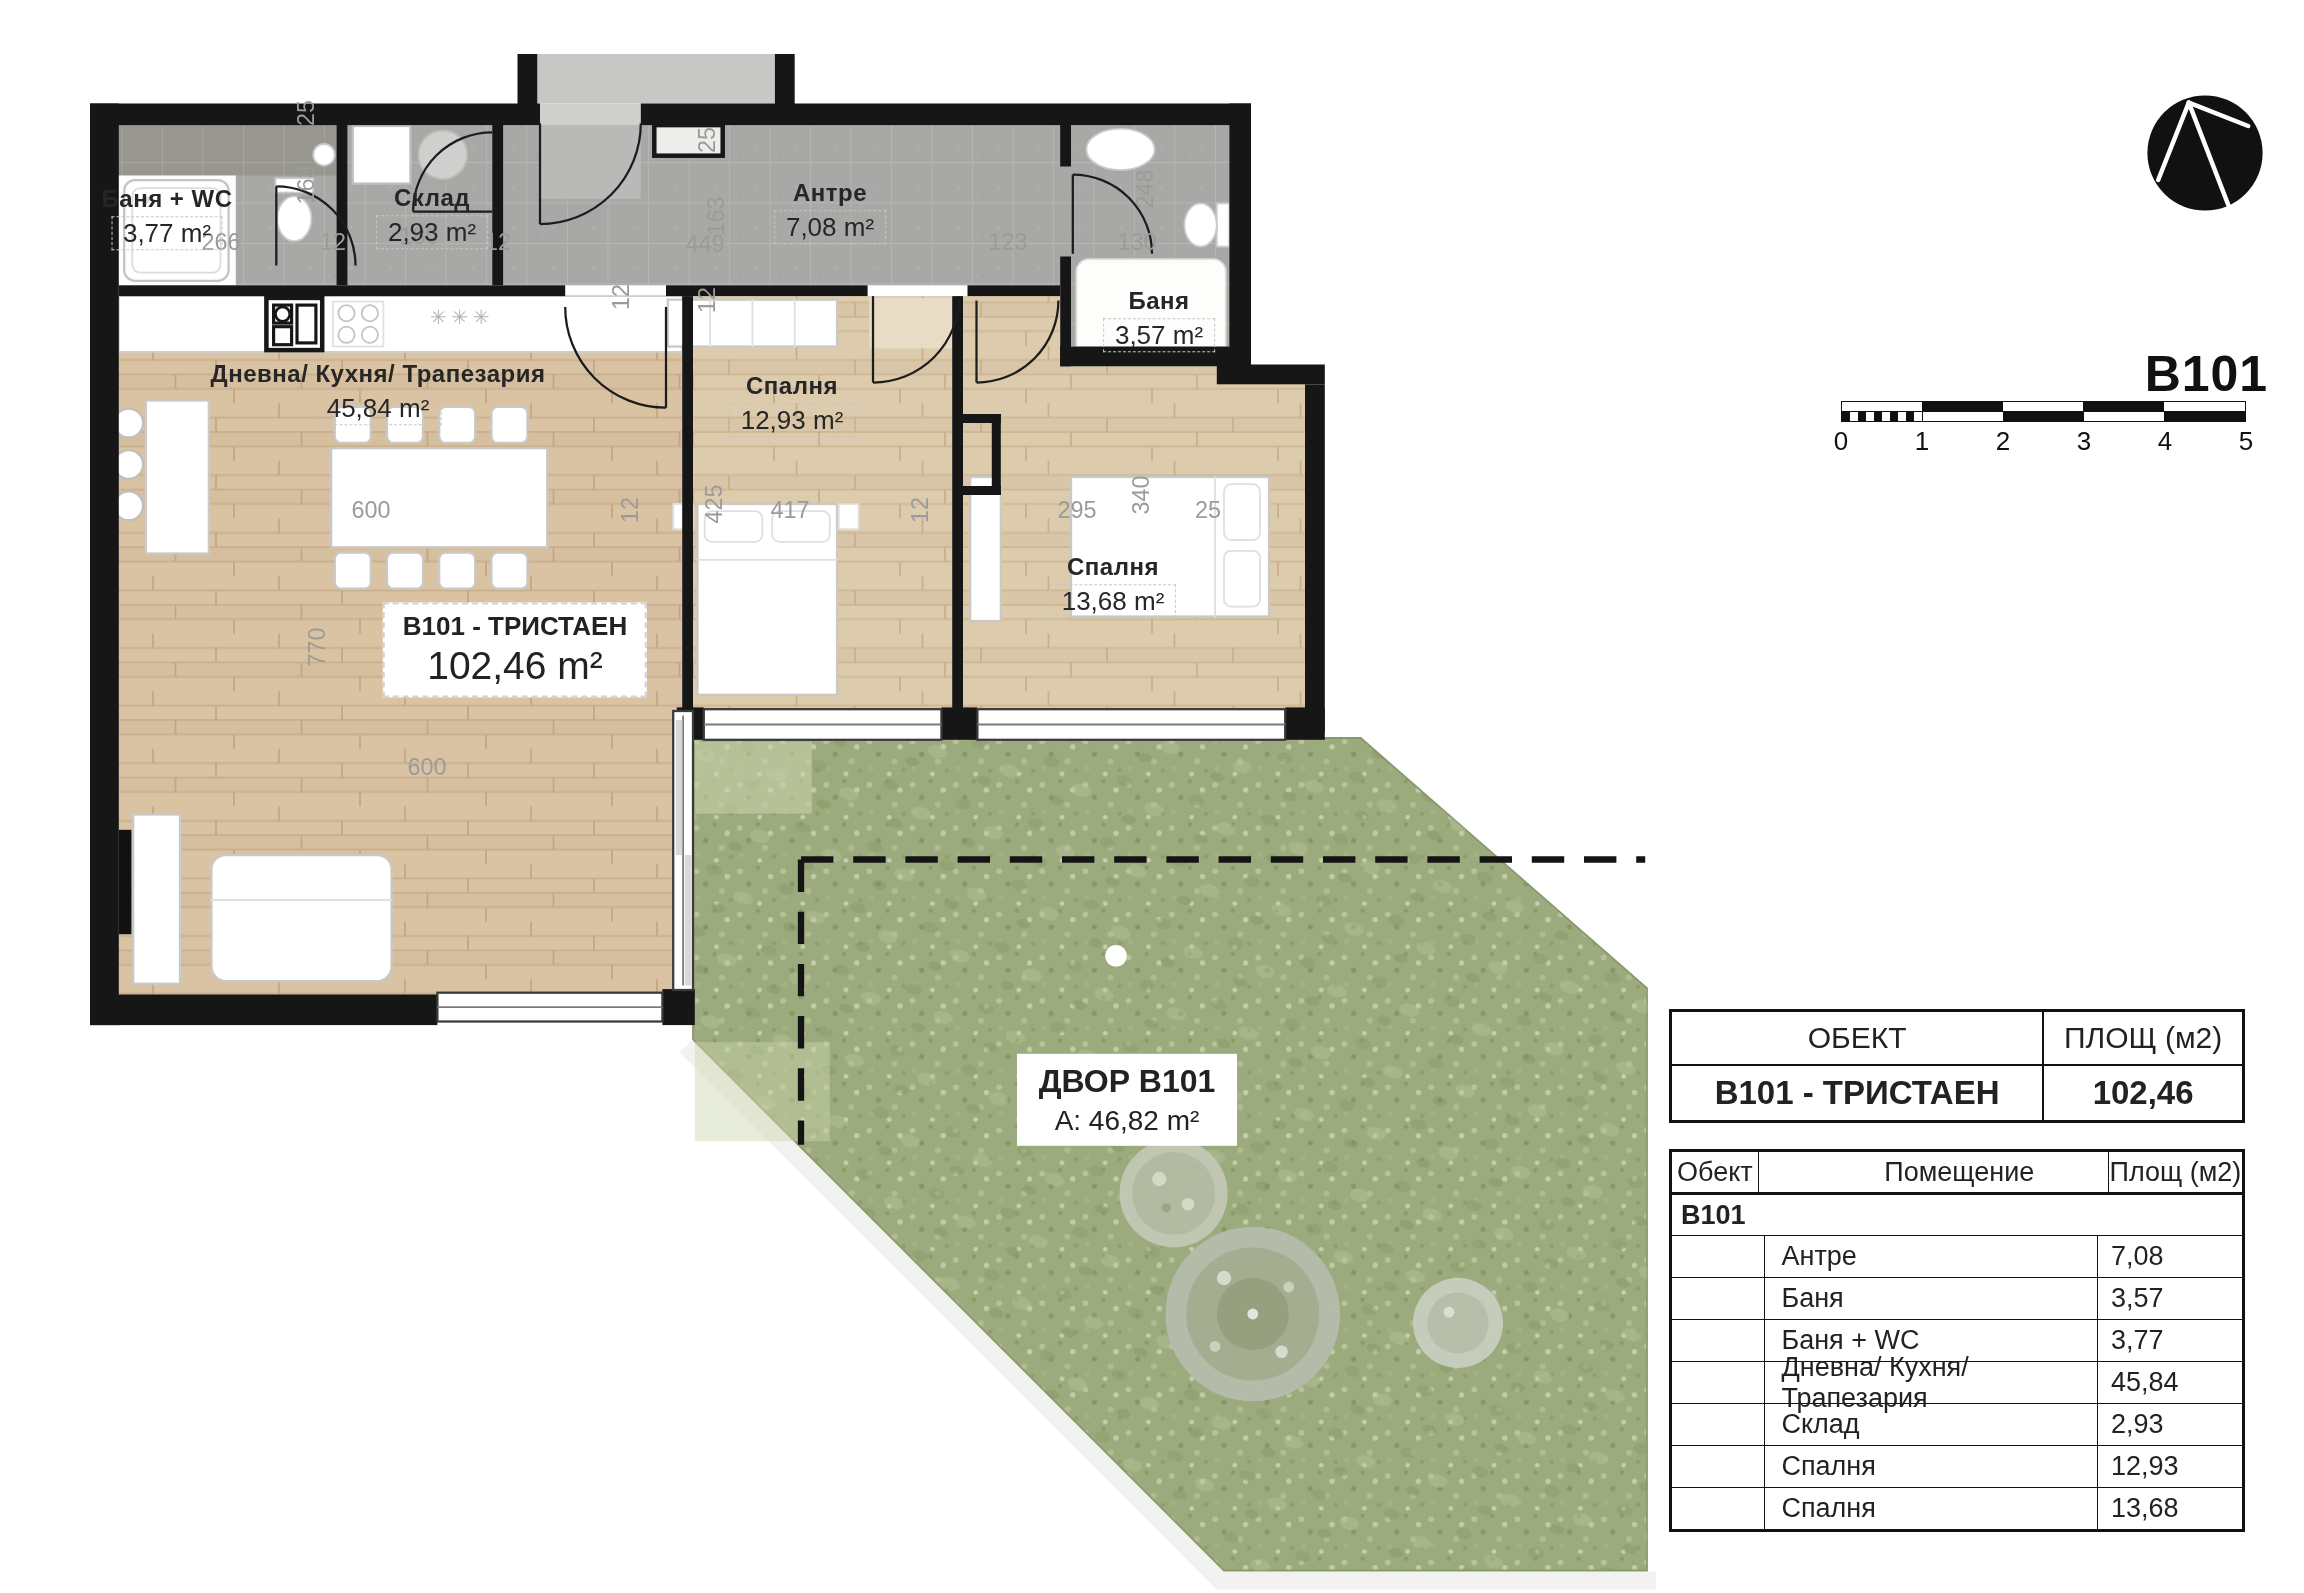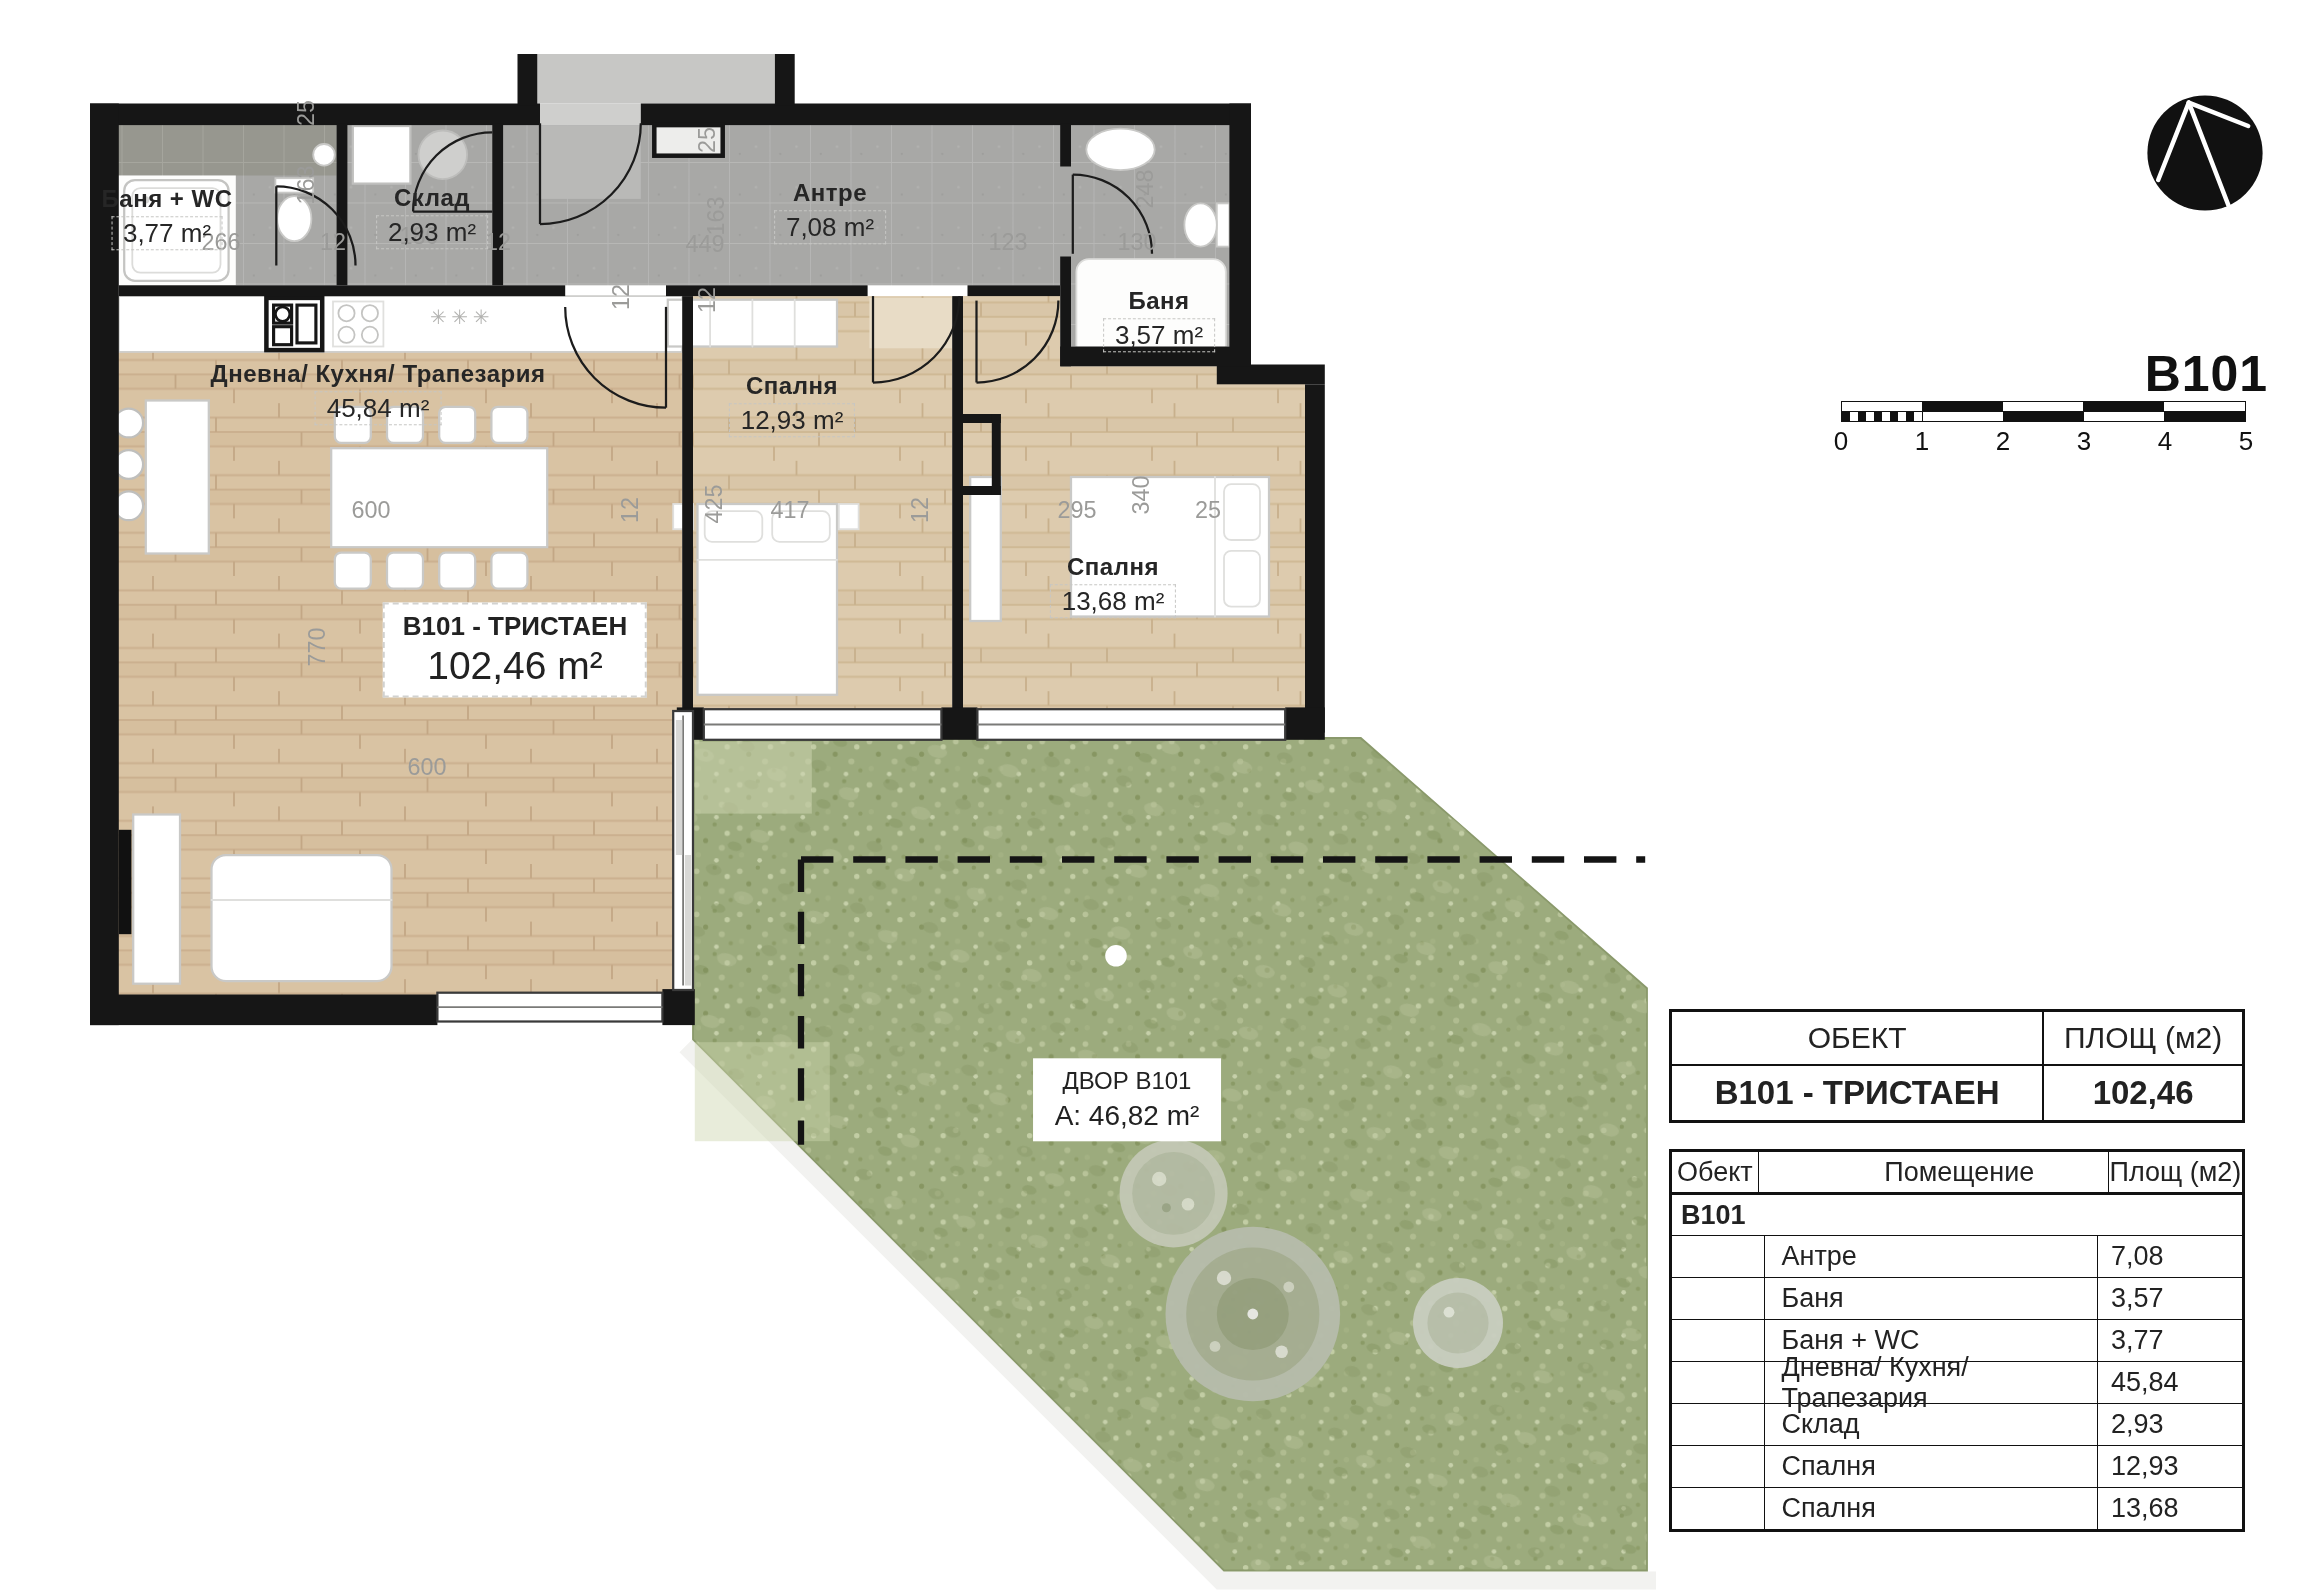--- a/index.html
+++ b/index.html
@@ -12,21 +12,21 @@
   .room-label .nm{font-weight:bold;font-size:24px;letter-spacing:0.5px;}
   .room-label .ar{font-size:26px;margin-top:2.7px;display:inline-block;border:1.8px dashed #c6c6c4;padding:0.9px 10.8px;background:transparent;}
   .dim{position:absolute;transform:translate(-50%,-50%);font-size:23.4px;color:#9b9b99;white-space:nowrap;z-index:4;}
   .dim.v{transform:translate(-50%,-50%) rotate(-90deg);}
   .unit-label{position:absolute;transform:translate(-50%,-50%);text-align:center;background:#fff;
               border:2.7px dashed #d2d2d0;padding:7.2px 18px;z-index:6;white-space:nowrap;}
   .unit-label .t{font-weight:bold;font-size:26px;}
   .unit-label .a{font-size:39px;margin-top:1.8px;}
   .yard-label{position:absolute;transform:translate(-50%,-50%);text-align:center;background:#fff;
               padding:9px 21.6px;z-index:6;white-space:nowrap;}
-  .yard-label .t{font-weight:normal;font-size:24px;}
+  .yard-label .t{font-weight:bold;font-size:32px;}
   .yard-label .a{font-size:28px;margin-top:5.4px;}
   .kmark{position:absolute;transform:translate(-50%,-50%);color:#b3b3b1;font-size:20px;letter-spacing:4.5px;z-index:4;}
   
   .sheet-title{position:absolute;left:2034px;top:345px;width:234px;text-align:right;
                font-size:50px;font-weight:bold;color:#111;letter-spacing:0.9px;}
   .scalebar{position:absolute;left:1841px;top:401px;width:405px;z-index:5;}
   .sb-rows{border:1.8px solid #111;}
   .sb-row{display:flex;height:9px;}
   .sb-seg{width:81px;height:100%;box-sizing:border-box;border-right:0.9px solid #111;}
   .sb-seg:last-child{border-right:none;}

